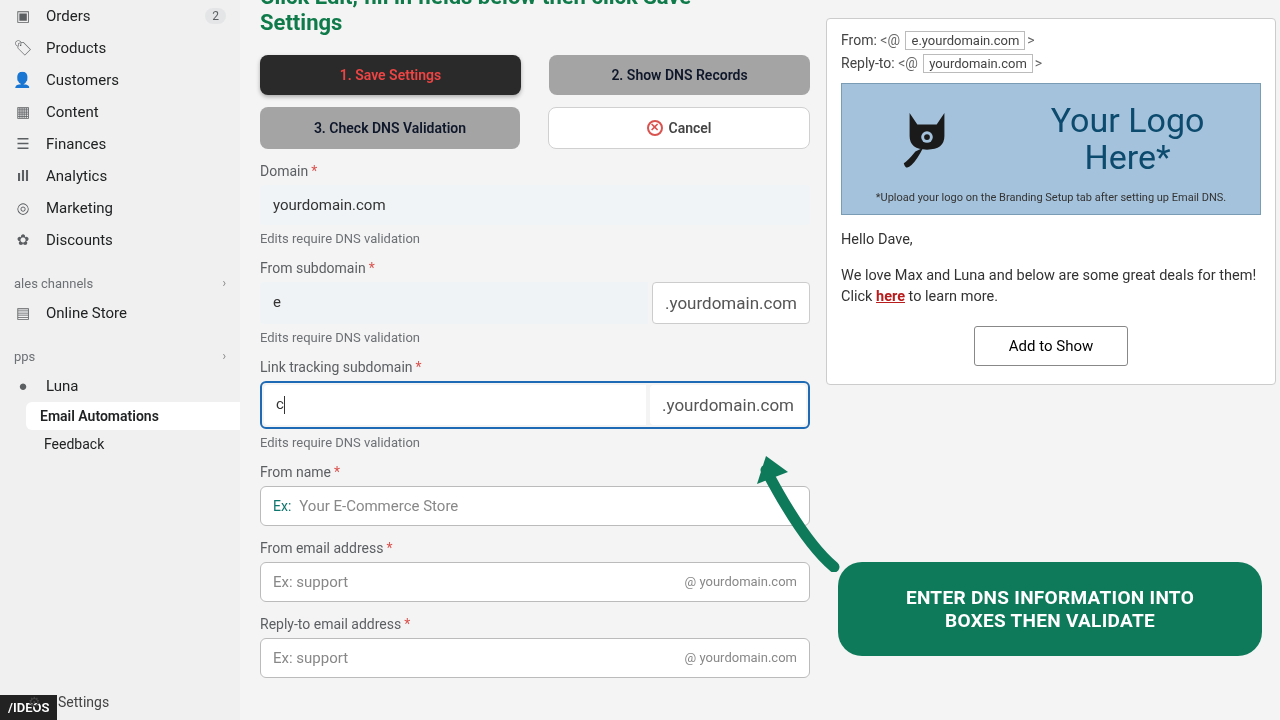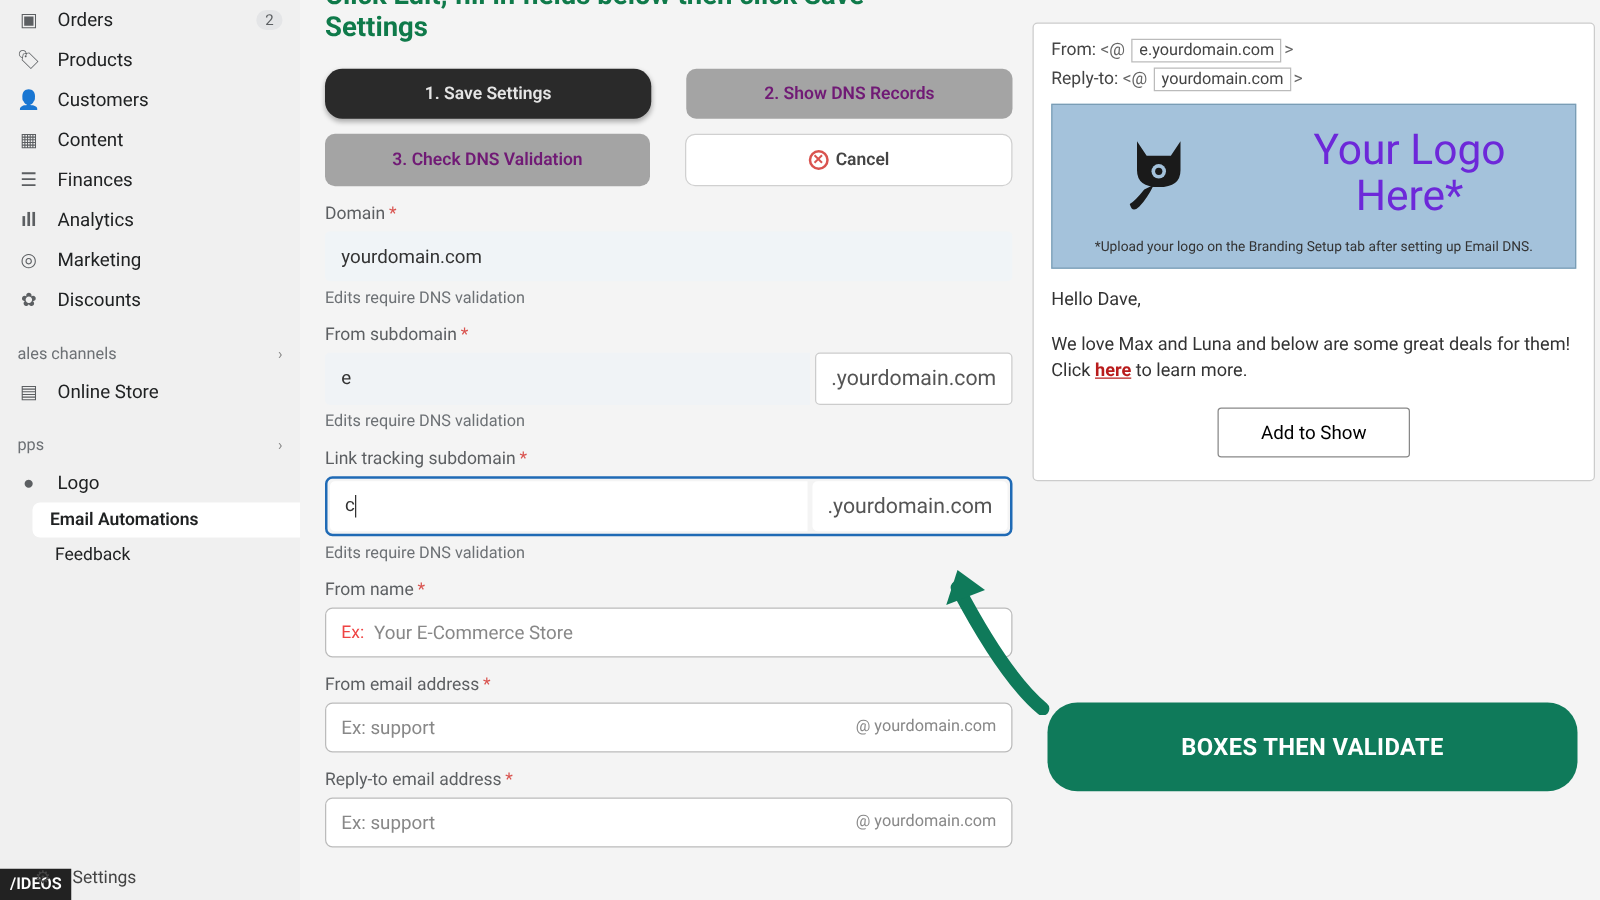--- a/index.html
+++ b/index.html
@@ -14,50 +14,50 @@
 .nav-sub .nav-item.sel { background: #fff; border-radius: 6px 0 0 6px; font-weight: 600; margin-left: -4px; }
 .bottom-bar { position: absolute; bottom: 0; left: 0; width: 100%; display:flex; align-items:center; }
 .videos-tag { background: #222; color: #fff; font-size: 13px; padding: 5px 8px; font-weight:600; }
 .settings-row { display:flex; align-items:center; padding: 6px 14px; font-size:14px; color:#444; }
 .settings-row .icon { width: 18px; margin-right: 12px; }
 
 .main { position: absolute; left: 260px; top: 0; width: 560px; padding-right: 10px; }
 .page-title { color: #0f7a4a; font-size: 22px; font-weight: 700; line-height: 1.2; margin-bottom: 18px; }
 .btn-row { display: flex; gap: 28px; margin-bottom: 12px; justify-content: flex-start; }
 .btn { flex: 1; text-align: center; padding: 12px 8px; border-radius: 8px; font-size: 14px; font-weight: 600; border: none; cursor: pointer; }
-.btn.dark { background: #2a2a2a; color: #e5e5e5; box-shadow: 0 2px 4px rgba(0,0,0,.3); border-radius: 14px; }
-.btn.gray { background: #a4a4a4; color: #701a75; }
+.btn.dark { background: #2a2a2a; color: #ef4444; box-shadow: 0 2px 4px rgba(0,0,0,.3); }
+.btn.gray { background: #a4a4a4; color: #0f172a; }
 .btn.white { background: #fff; color: #444; border: 1px solid #d0d0d0; display:flex; align-items:center; justify-content:center; gap:6px; }
 .cancel-icon { display:inline-flex; width:16px; height:16px; border:2px solid #d9534f; border-radius:50%; align-items:center; justify-content:center; color:#d9534f; font-size:11px; font-weight:bold; }
 
 .field { margin-top: 14px; }
 .field-label { font-size: 14px; color: #5c5f62; margin-bottom: 6px; }
 .req { color: #d9534f; margin-left: 3px; }
 .field-input { width: 100%; background: #f0f3f6; border: 1px solid transparent; border-radius: 4px; padding: 10px 12px; font-size: 15px; color: #333; }
 .field-input.readonly { background: #f0f4f7; }
 .field-hint { font-size: 13px; color: #6d7175; margin-top: 6px; }
 .input-group { display: flex; }
 .input-group .field-input { flex: 1; border-radius: 4px 0 0 4px; }
 .input-group .suffix { background: #fff; border: 1px solid #ccc; border-radius: 4px; padding: 10px 12px; font-size: 17px; color: #555; margin-left: 4px; }
 .input-group.focused { border: 2px solid #1f6ab5; border-radius: 6px; padding: 2px; }
 .input-group.focused .field-input { background: #fff; border: none; }
 .input-group.focused .suffix { border: none; }
 .cursor-blink { display: inline-block; width: 1px; height: 18px; background: #333; vertical-align: middle; }
 .input-outline { width:100%; border:1px solid #bbb; border-radius:6px; padding:10px 12px; font-size:15px; display:flex; align-items:center; background:#fff; }
-.input-outline .prefix { color:#ef4444; margin-right:8px; font-size:14px; }
+.input-outline .prefix { color:#0f766e; margin-right:8px; font-size:14px; }
 .input-outline .ph { color:#888; }
 .input-outline .suffix-inline { margin-left:auto; color:#888; font-size:13px; }
 
 .preview { position: absolute; left: 826px; top: 18px; width: 450px; border: 1px solid #ccc; border-radius: 4px; background: #fff; padding: 12px 14px; }
 .prev-hdr { font-size: 14px; color: #444; margin-bottom: 4px; }
 .prev-hdr .angle { color: #666; }
 .prev-hdr .box { display:inline-block; border:1px solid #bbb; padding:1px 5px; margin:0 2px; font-size:13px; }
 .logo-area { margin-top:10px; background:#a4c2db; border:1px solid #7a9db5; padding:18px 8px 10px; text-align:center; }
 .logo-flex { display:flex; align-items:center; justify-content:space-around; }
-.logo-text { font-size:34px; font-weight:400; color:#6d28d9; line-height:1.1; font-family: Georgia, serif; }
+.logo-text { font-size:34px; font-weight:400; color:#0c4a6e; line-height:1.1; font-family: Georgia, serif; }
 .logo-caption { font-size:11px; color:#333; margin-top:14px; }
 .prev-body { margin-top:14px; font-size:14.5px; color:#333; line-height:1.5; }
 .prev-body a { color:#b91c1c; text-decoration:underline; font-weight:700; }
 .cart-btn { display:block; margin:18px auto 6px; border:1px solid #888; background:#fff; padding:10px 34px; font-size:15px; border-radius:3px; cursor:pointer; }
 
 .callout { position: absolute; left: 838px; top: 562px; width: 424px; background: #0f7a5a; color: #fff; border-radius: 24px; padding: 24px 28px; text-align: center; font-weight: 700; font-size: 19px; letter-spacing: .3px; }
 .arrow { position: absolute; left: 754px; top: 452px; width: 90px; height: 120px; }
 .arrow svg { width:100%; height:100%; }
 
 .cat-svg { width: 58px; height: 68px; }
@@ -112,21 +112,21 @@
     <span class="icon">▤</span>
     <span>Online Store</span>
   </div>
 
   <div class="nav-section" style="margin-top:14px;">
     <span>pps</span>
     <span class="chev">›</span>
   </div>
   <div class="nav-item">
     <span class="icon">●</span>
-    <span>Logo</span>
+    <span>Luna</span>
   </div>
   <div class="nav-sub">
     <div class="nav-item sel">
       <span style="font-weight:600;">Email Automations</span>
     </div>
     <div class="nav-item">
       <span>Feedback</span>
     </div>
   </div>
 
@@ -233,14 +233,15 @@
 </div>
 
 <div class="arrow">
   <svg viewBox="0 0 90 120">
     <path d="M 80 115 Q 50 90 12 18" stroke="#0f7a5a" stroke-width="11" fill="none" stroke-linecap="round"></path>
     <path d="M 3 32 L 12 4 L 34 20 Z" fill="#0f7a5a"></path>
   </svg>
 </div>
 
 <div class="callout">
+  <div>ENTER DNS INFORMATION INTO</div>
   <div>BOXES THEN VALIDATE</div>
 </div>
 
 </body></html>

